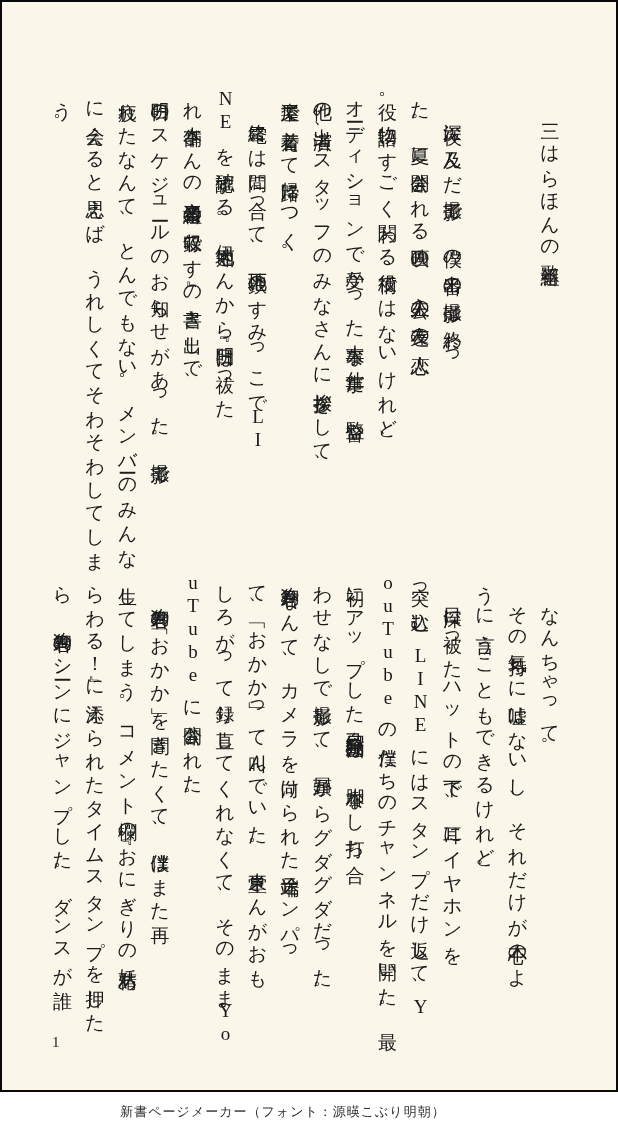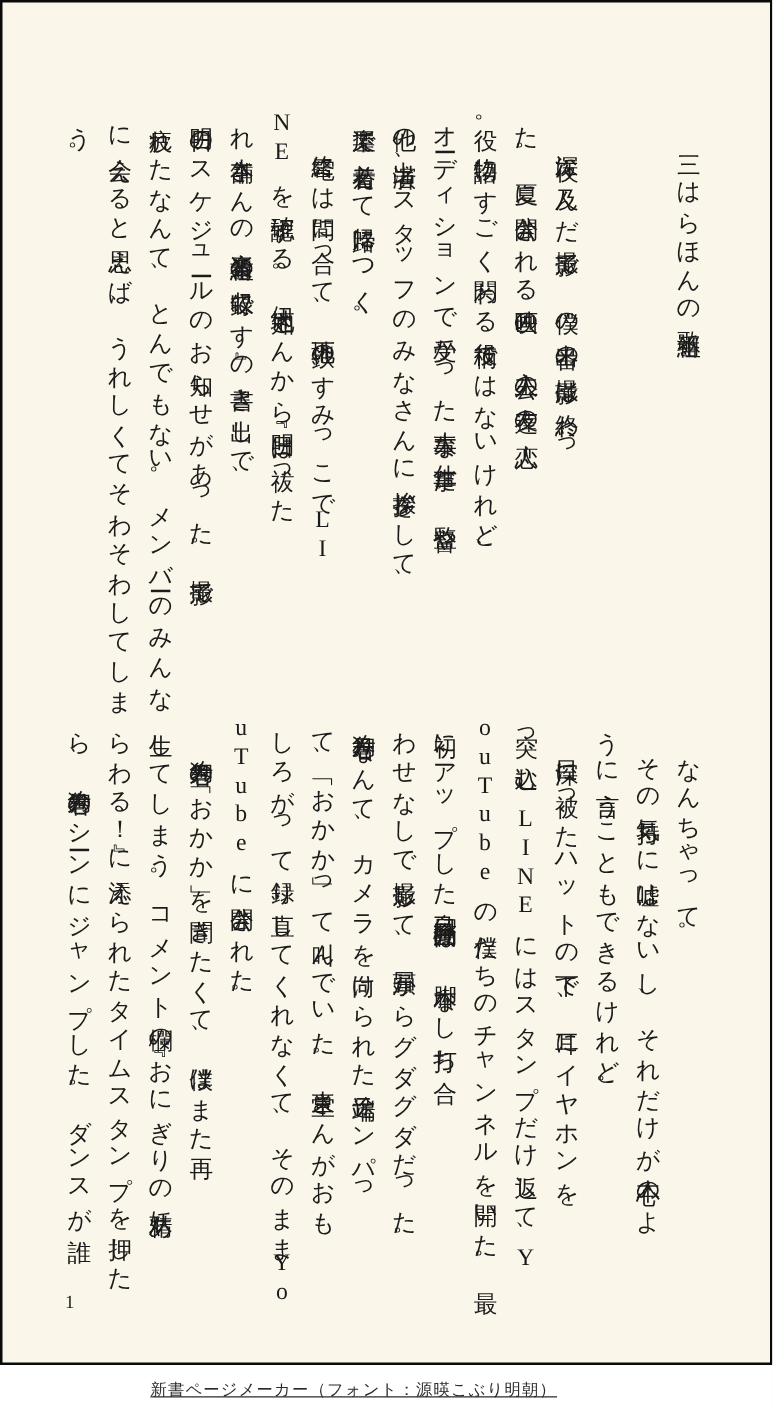--- a/index.html
+++ b/index.html
@@ -54,21 +54,20 @@
     top: 1092px;
     width: 566px;
     height: 40px;
     background: #ffffff;
     display: flex;
     align-items: center;
     justify-content: center;
     font-size: 13px;
     letter-spacing: 1px;
     color: #2b2b2b;
-    text-decoration: underline;
   }
 </style>
 </head>
 <body>
 
 <div class="canvas">
   <div class="page">
     <div class="vblock block-top"><div class="line">　三　はらほんの歌番組</div><div class="line">　</div><div class="line">　</div><div class="line">　深夜に及んだ撮影で、僕の出番の撮影は終わっ</div><div class="line">た。夏に公開される映画の、主人公の友達の恋人</div><div class="line">役。物語にすごく関わる役柄ではないけれど、</div><div class="line">オーディションで受かった大事な仕事だ。監督や</div><div class="line">他の出演者、スタッフのみなさんに挨拶をして、</div><div class="line">楽屋で着替えて帰路につく。</div><div class="line">　終電には間に合って、地下鉄のすみっこでLI</div><div class="line">NEを確認する。伊地知さんから『明日は祓った</div><div class="line">れ本舗さんの音楽番組の収録です』の書き出しで、</div><div class="line">明日のスケジュールのお知らせがあった。撮影で</div><div class="line">疲れたなんて、とんでもない。メンバーのみんな</div><div class="line">に会えると思えば、うれしくてそわそわしてしま</div><div class="line">う。</div></div>
     <div class="vblock block-bottom"><div class="line">　なんちゃって。</div><div class="line">　その気持ちに嘘はないし、それだけが本心のよ</div><div class="line">うに言うこともできるけれど。</div><div class="line">　目深に被ったハットの下で、耳にイヤホンを</div><div class="line">突っ込む。LINEにはスタンプだけ返して、Y</div><div class="line">ouTubeの僕たちのチャンネルを開いた。最</div><div class="line">初にアップした自己紹介動画は、脚本なし打ち合</div><div class="line">わせなしで撮影して、冒頭からグダグダだった。</div><div class="line">狗巻君なんて、カメラを向けられた途端テンパっ</div><div class="line">て、「おかか」って叫んでいた。東堂さんがおも</div><div class="line">しろがって録り直してくれなくて、そのままYo</div><div class="line">uTubeに公開された。</div><div class="line">　狗巻君の「おかか」を聞きたくて、僕はまた再</div><div class="line">生してしまう。コメント欄の『おにぎりの妖精あ</div><div class="line">らわる！』に添えられたタイムスタンプを押した</div><div class="line">ら、狗巻君のシーンにジャンプした。ダンスが誰</div></div>
     <div class="pagenum">1</div>

